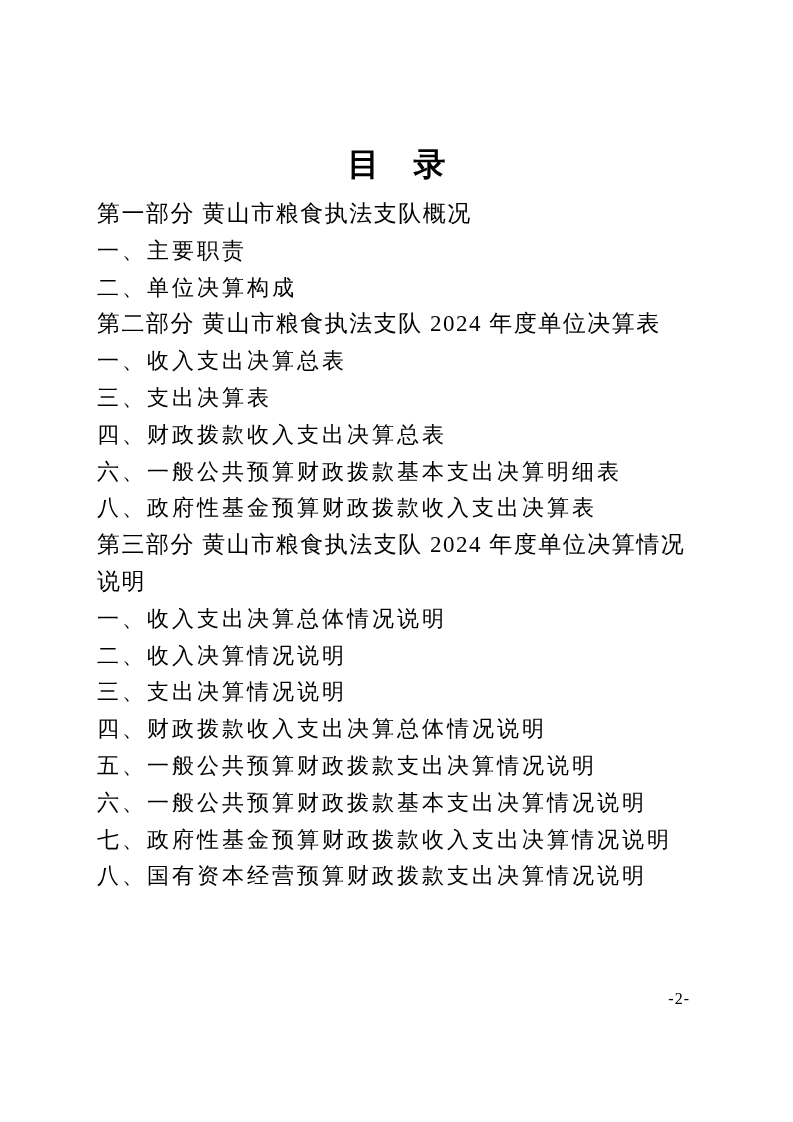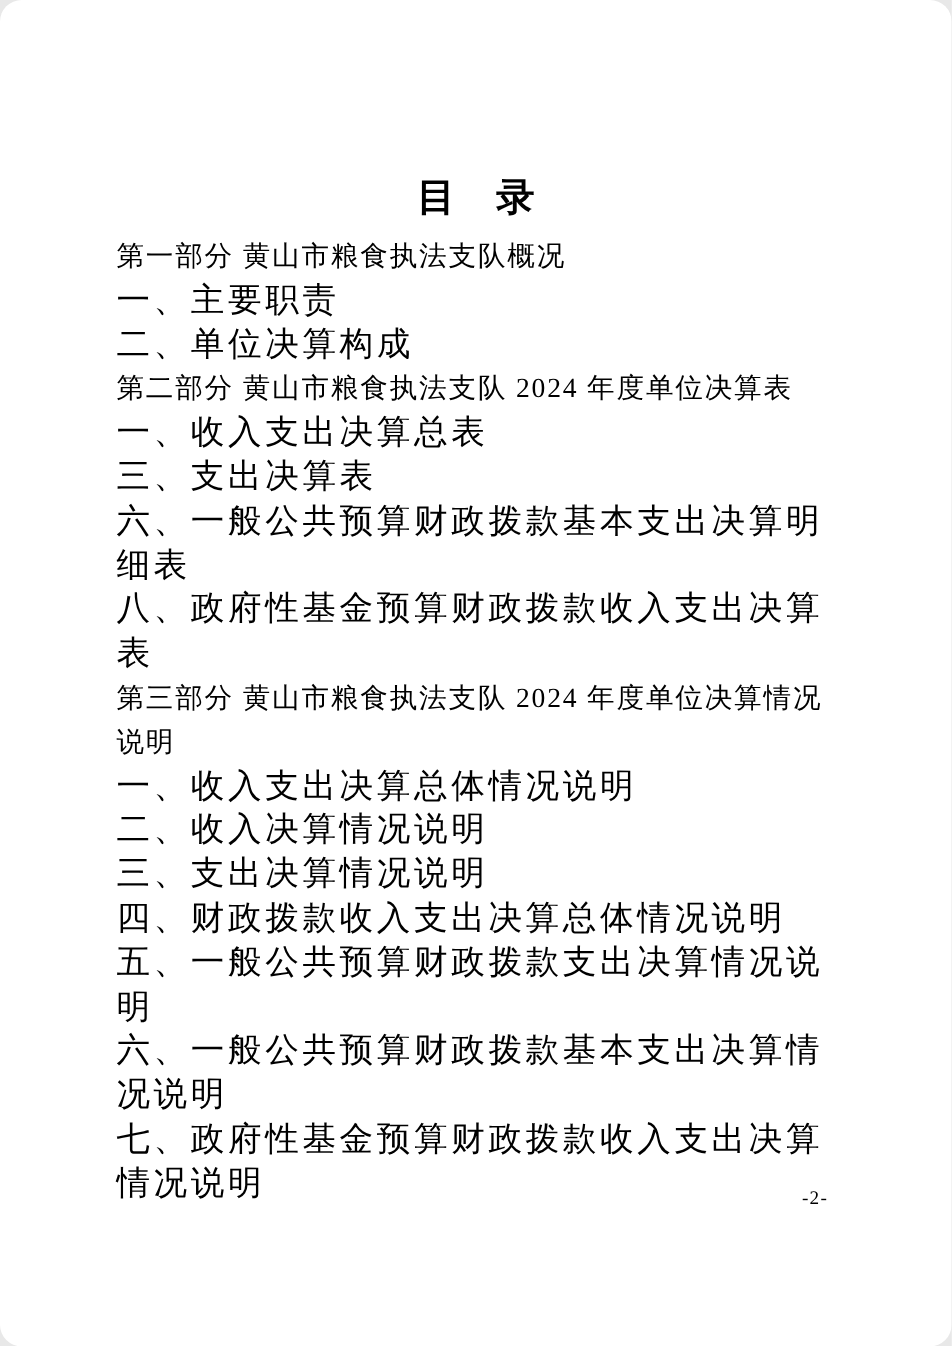--- a/index.html
+++ b/index.html
@@ -11,42 +11,41 @@
     position: relative;
     width: 793px;
     height: 1122px;
     margin: 0 auto;
     background: #ffffff;
     box-sizing: border-box;
     padding: 140px 96px 0 97px;
     font-family: "Liberation Serif", "DejaVu Serif", serif;
     color: #000000;
     overflow: hidden;
-    border-radius: 18px;
   }
   .toc-title {
     margin: 0 0 8px 0;
     font-size: 32px;
     font-weight: bold;
     line-height: 48px;
     text-align: center;
     letter-spacing: 1px;
     white-space: pre;
   }
   .sec-heading {
     margin: 0;
     font-size: 23px;
     font-weight: normal;
     line-height: 36.8px;
     letter-spacing: 1.5px;
     white-space: pre-line;
   }
   .toc-item {
     margin: 0;
-    font-size: 28px;
+    font-size: 22px;
     font-weight: normal;
     line-height: 36.8px;
     letter-spacing: 3px;
   }
   .page-number {
     position: absolute;
     top: 990px;
     right: 103px;
     font-size: 16px;
     letter-spacing: 1px;
@@ -62,30 +61,32 @@
 
   <div class="toc-body">
 
     <h2 class="sec-heading">第一部分 黄山市粮食执法支队概况</h2>
     <p class="toc-item">一、主要职责</p>
     <p class="toc-item">二、单位决算构成</p>
 
     <h2 class="sec-heading">第二部分 黄山市粮食执法支队 2024 年度单位决算表</h2>
     <p class="toc-item">一、收入支出决算总表</p>
     <p class="toc-item">三、支出决算表</p>
+    <p class="toc-item">四、财政拨款收入支出决算总表</p>
     <p class="toc-item">六、一般公共预算财政拨款基本支出决算明细表</p>
     <p class="toc-item">八、政府性基金预算财政拨款收入支出决算表</p>
 
     <h2 class="sec-heading">第三部分 黄山市粮食执法支队 2024 年度单位决算情况
 说明</h2>
     <p class="toc-item">一、收入支出决算总体情况说明</p>
     <p class="toc-item">二、收入决算情况说明</p>
     <p class="toc-item">三、支出决算情况说明</p>
     <p class="toc-item">四、财政拨款收入支出决算总体情况说明</p>
     <p class="toc-item">五、一般公共预算财政拨款支出决算情况说明</p>
     <p class="toc-item">六、一般公共预算财政拨款基本支出决算情况说明</p>
     <p class="toc-item">七、政府性基金预算财政拨款收入支出决算情况说明</p>
+    <p class="toc-item">八、国有资本经营预算财政拨款支出决算情况说明</p>
 
   </div>
 
   <div class="page-number">-2-</div>
 
 </div>
 
 </body></html>

